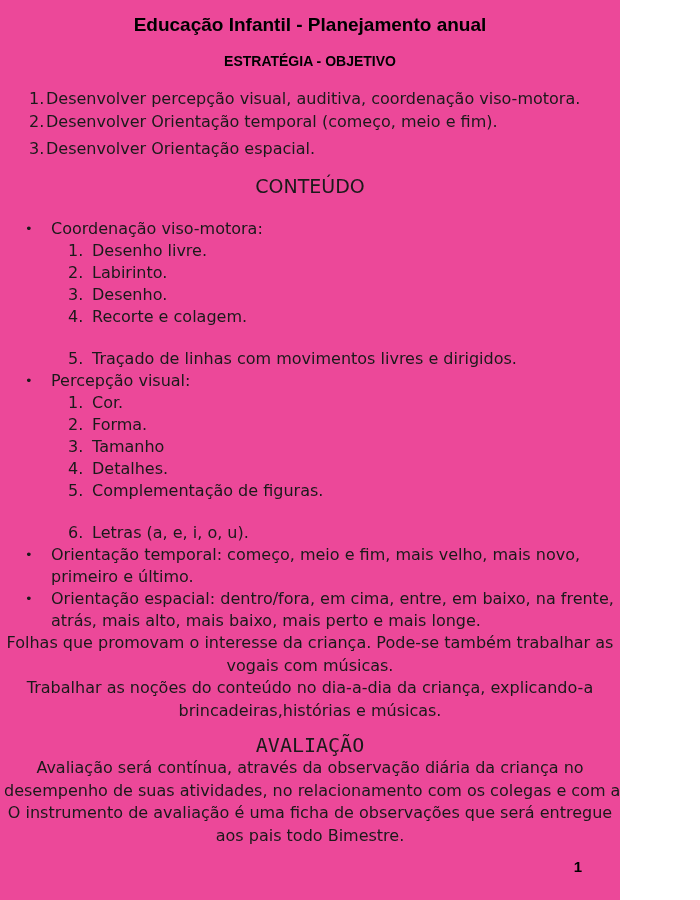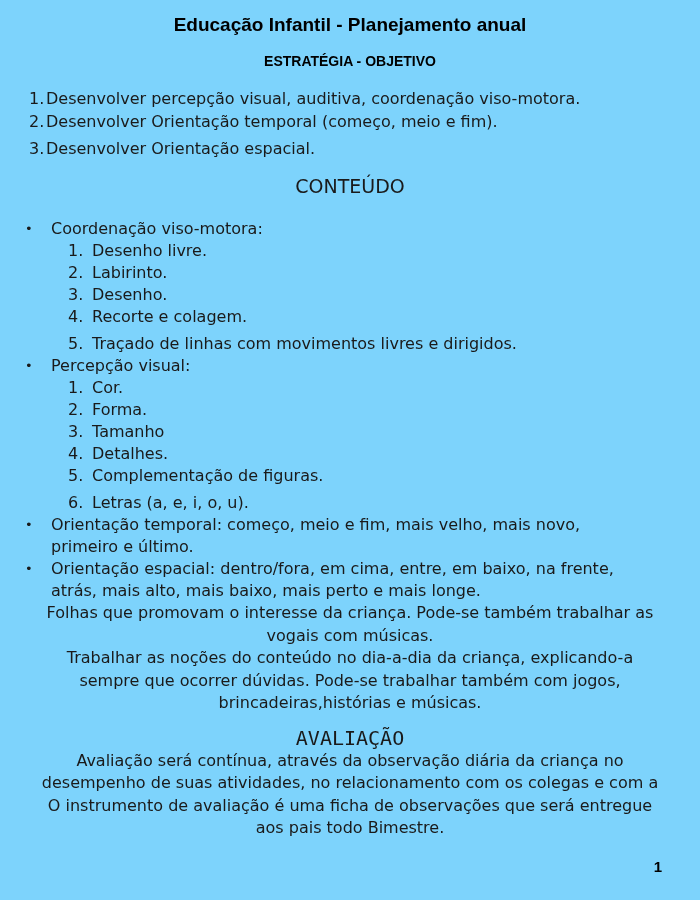--- a/index.html
+++ b/index.html
@@ -1,20 +1,20 @@
 <!DOCTYPE html>
 <html><head>
 <meta charset="utf-8">
 <style>
   html, body { margin: 0; padding: 0; background: #fff; }
   .page {
     position: relative;
-    width: 700px;
+    width: 620px;
     height: 900px;
-    background: #7dd3fc;
+    background: #ec4899;
     font-family: "DejaVu Sans", sans-serif;
     color: #1a1a1a;
     overflow: hidden;
     box-sizing: border-box;
     padding: 14px 4px 0 4px;
   }
   .doc-title {
     text-align: center;
     font-family: "Liberation Sans", sans-serif;
     font-weight: bold;
@@ -66,21 +66,21 @@
     top: 0;
     font-size: 13px;
     line-height: 22px;
   }
   .sub-row {
     padding-left: 64px;
     font-size: 16px;
     line-height: 22px;
     white-space: nowrap;
   }
-  .sub-row:last-child { margin-top: 5px; }
+  .sub-row:last-child { margin-top: 20px; }
   .sub-marker { display: inline-block; width: 24px; }
   .body-block { margin-top: 0; }
   .body-line {
     font-size: 16px;
     line-height: 22.5px;
     white-space: nowrap;
     text-align: center;
   }
   .estrategia-heading { margin-top: 13px; }
   .page-number {
@@ -149,21 +149,20 @@
           <div>Orientação espacial: dentro/fora, em cima, entre, em baixo, na frente,</div>
           <div>atrás, mais alto, mais baixo, mais perto e mais longe.</div>
         </div>
       </div>
     </div>
 
   <div class="body-block" id="estrategia-block">
       <div class="body-line">Folhas que promovam o interesse da criança. Pode-se também trabalhar as</div>
       <div class="body-line">vogais com músicas.</div>
       <div class="body-line">Trabalhar as noções do conteúdo no dia-a-dia da criança, explicando-a</div>
-      <div class="body-line">sempre que ocorrer dúvidas. Pode-se trabalhar também com jogos,</div>
       <div class="body-line">brincadeiras,histórias e músicas.</div>
     </div>
 
   <div class="section-heading mono">AVALIAÇÃO</div>
   <div class="body-block" id="avaliacao-block">
       <div class="body-line">Avaliação será contínua, através da observação diária da criança no</div>
       <div class="body-line">desempenho de suas atividades, no relacionamento com os colegas e com a</div>
       <div class="body-line">O instrumento de avaliação é uma ficha de observações que será entregue</div>
       <div class="body-line">aos pais todo Bimestre.</div>
     </div>

